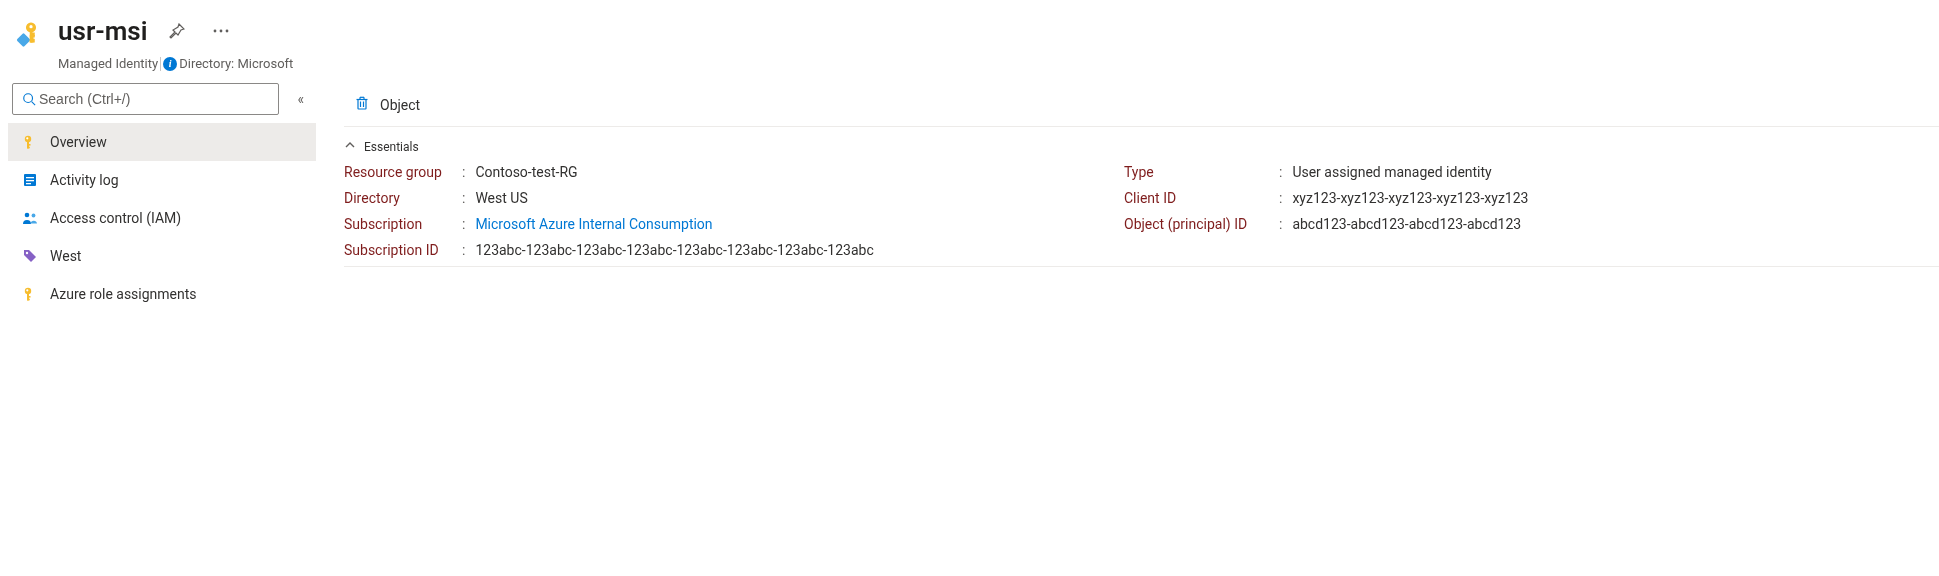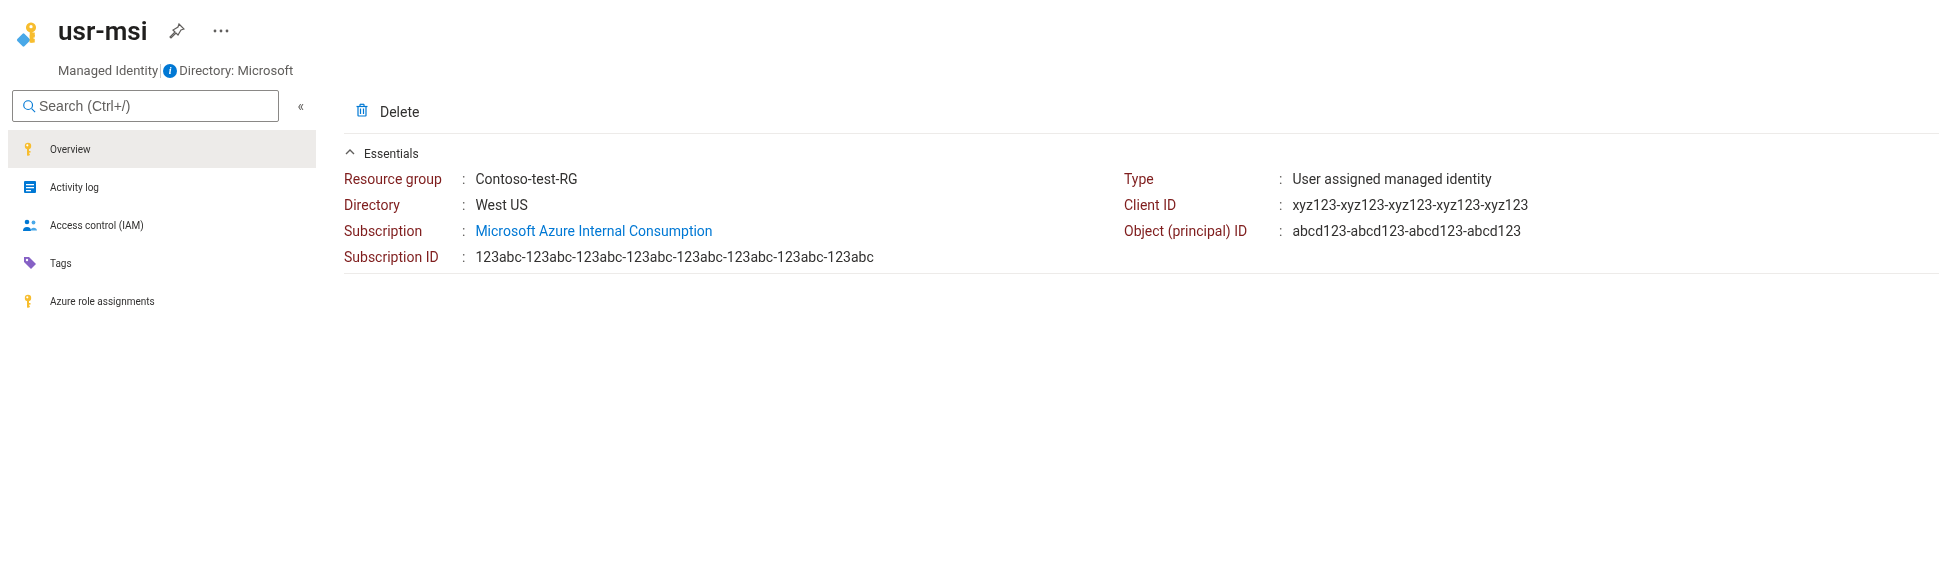--- a/index.html
+++ b/index.html
@@ -29,21 +29,21 @@
   }
   .header-title {
     font-size: 26px;
     font-weight: 600;
     color: #201F1E;
   }
   .header-subrow {
     display: flex;
     align-items: center;
     gap: 2px;
-    margin-top: 17px;
+    margin-top: 10px;
     font-size: 13px;
     color: #605E5C;
   }
   .divider-v {
     display:inline-block;
     width:1px; height:14px;
     background:#C8C6C4;
   }
   .info-icon {
     display:inline-flex;
@@ -112,21 +112,21 @@
     display:flex;
     flex-direction:column;
   }
   .nav-item {
     display:flex;
     align-items:center;
     gap:12px;
     height:38px;
     padding: 0 14px;
     cursor:pointer;
-    font-size:10px;
+    font-size:14px;
     color:#323130;
   }
   .nav-item.selected {
     background:#EDEBE9;
   }
   .nav-icon {
     width:16px; height:16px;
     display:inline-flex;
     align-items:center;
     justify-content:center;
@@ -288,21 +288,21 @@
           </span>
           <span>Access control (IAM)</span>
         </div>
         <div class="nav-item">
           <span class="nav-icon">
             <svg width="16" height="16" viewBox="0 0 16 16">
               <path d="M2 2 h5 l7 7 -5 5 -7 -7 Z" fill="#8661C5"></path>
               <circle cx="5" cy="5" r="1.2" fill="#fff"></circle>
             </svg>
           </span>
-          <span>Tags</span>
+          <span>West</span>
         </div>
         <div class="nav-item">
           <span class="nav-icon">
             <svg width="16" height="16" viewBox="0 0 16 16">
               <circle cx="6" cy="5" r="3.2" fill="#F7BD2E"></circle>
               <circle cx="5.3" cy="4.3" r="1.1" fill="#fff"></circle>
               <rect x="5" y="7.5" width="2" height="7" fill="#F7BD2E"></rect>
               <rect x="5" y="10" width="3.5" height="1.6" fill="#F7BD2E"></rect>
               <rect x="5" y="12.7" width="2.8" height="1.6" fill="#F7BD2E"></rect>
             </svg>
@@ -319,21 +319,21 @@
             <svg width="16" height="16" viewBox="0 0 16 16" fill="none" stroke="#0078D4" stroke-width="1.2">
               <rect x="4" y="4.5" width="8" height="9.5" rx="0.5"></rect>
               <line x1="2.5" y1="4.5" x2="13.5" y2="4.5"></line>
               <line x1="6" y1="4.3" x2="6" y2="2.3"></line>
               <line x1="10" y1="4.3" x2="10" y2="2.3"></line>
               <line x1="6" y1="2.3" x2="10" y2="2.3"></line>
               <line x1="6.5" y1="6.5" x2="6.5" y2="12"></line>
               <line x1="9.5" y1="6.5" x2="9.5" y2="12"></line>
             </svg>
           </span>
-          <span>Delete</span>
+          <span>Object</span>
         </div>
       </div>
 
       <div class="section">
         <div class="section-header">
           <span class="chev">
             <svg width="12" height="12" viewBox="0 0 12 12" fill="none" stroke="#605E5C" stroke-width="1.4">
               <polyline points="2,8 6,4 10,8"></polyline>
             </svg>
           </span>

